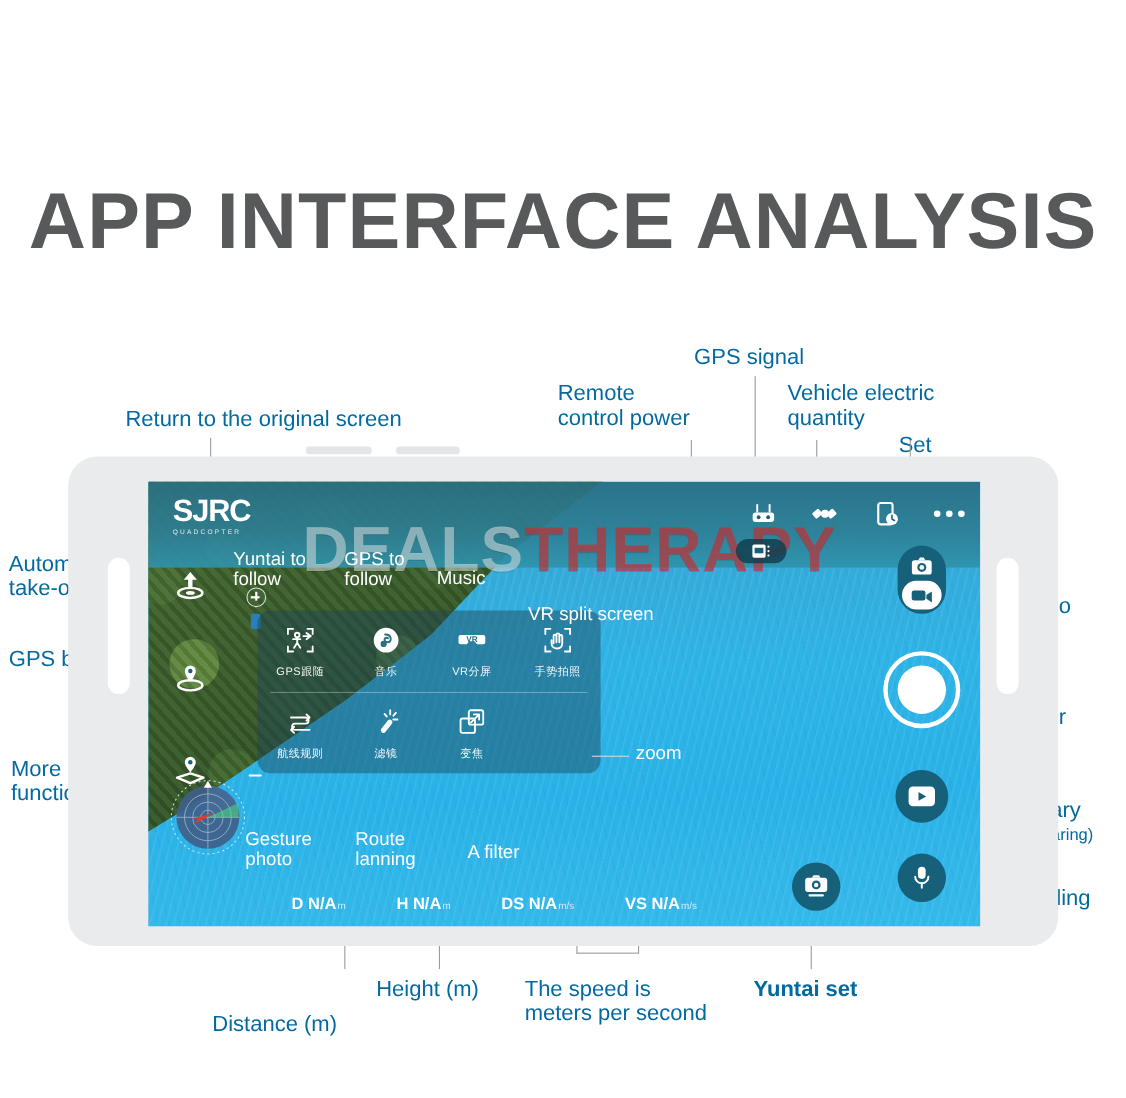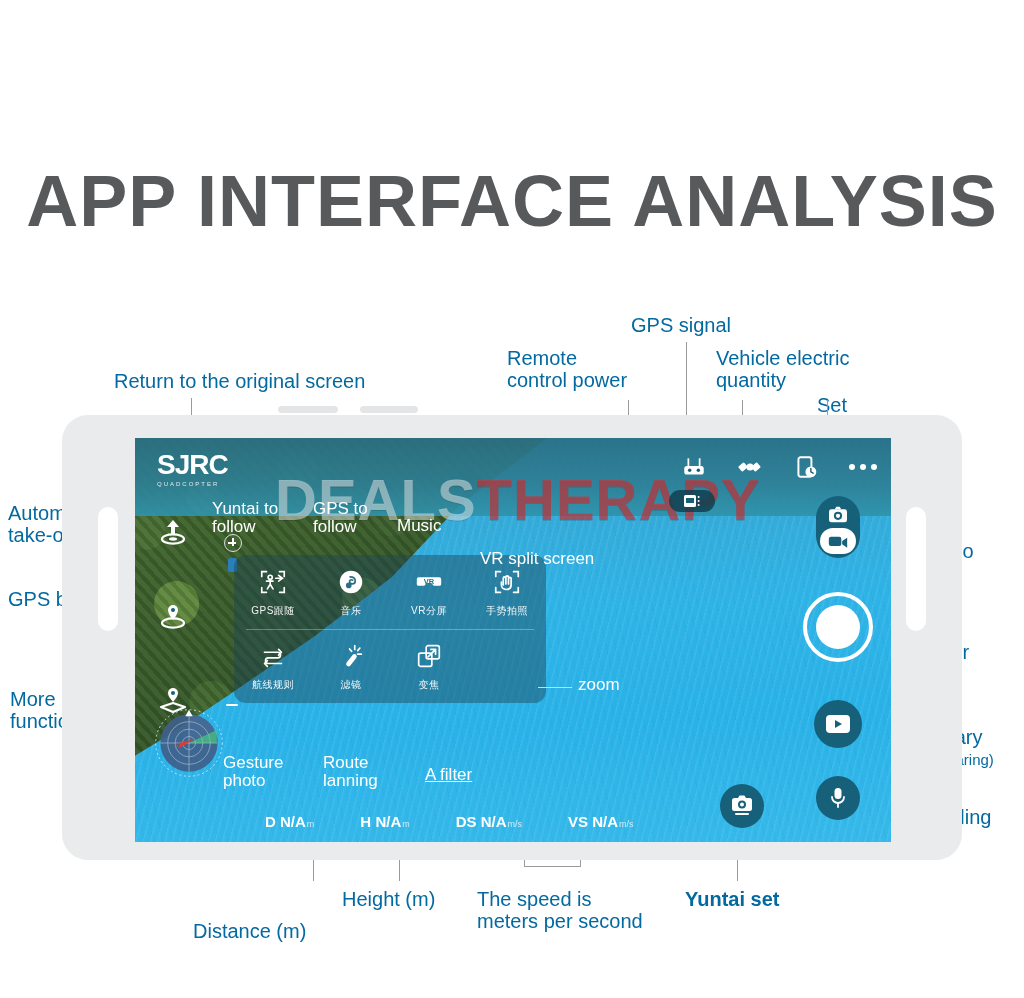--- a/index.html
+++ b/index.html
@@ -381,21 +381,21 @@
       <div class="wlabel" style="left:77px;top:62px;white-space:pre-line;">Yuntai to
 follow</div>
       <div class="wlabel" style="left:178px;top:62px;white-space:pre-line;">GPS to
 follow</div>
       <div class="wlabel" style="left:262px;top:79px;">Music</div>
       <div class="wlabel" style="left:345px;top:79px;margin-top:33px;">VR split screen</div>
       <div class="wlabel" style="left:88px;top:316px;white-space:pre-line;">Gesture
 photo</div>
       <div class="wlabel" style="left:188px;top:316px;white-space:pre-line;">Route
 lanning</div>
-      <div class="wlabel" style="left:290px;top:328px;text-decoration:underline;">A filter</div>
+      <div class="wlabel" style="left:290px;top:328px;">A filter</div>
       <div class="wlabel" style="left:443px;top:238px;">zoom</div>
       <div class="leader h" style="left:403px;top:249px;width:34px;background:#cfd8dc;"></div>
 
       <svg class="radar" viewBox="0 0 80 80">
         <circle cx="40" cy="40" r="36" fill="none" stroke="#cfe8f5" stroke-width="1" stroke-dasharray="2 3"></circle>
         <circle cx="40" cy="40" r="31" fill="#3f5f8a" opacity=".92"></circle>
         <path d="M40 9a31 31 0 0131 31H40z" fill="#4a6e98" opacity=".6"></path>
         <g fill="none" stroke="#9fb6cc" stroke-width=".8">
           <circle cx="40" cy="40" r="23"></circle>
           <circle cx="40" cy="40" r="15"></circle>

